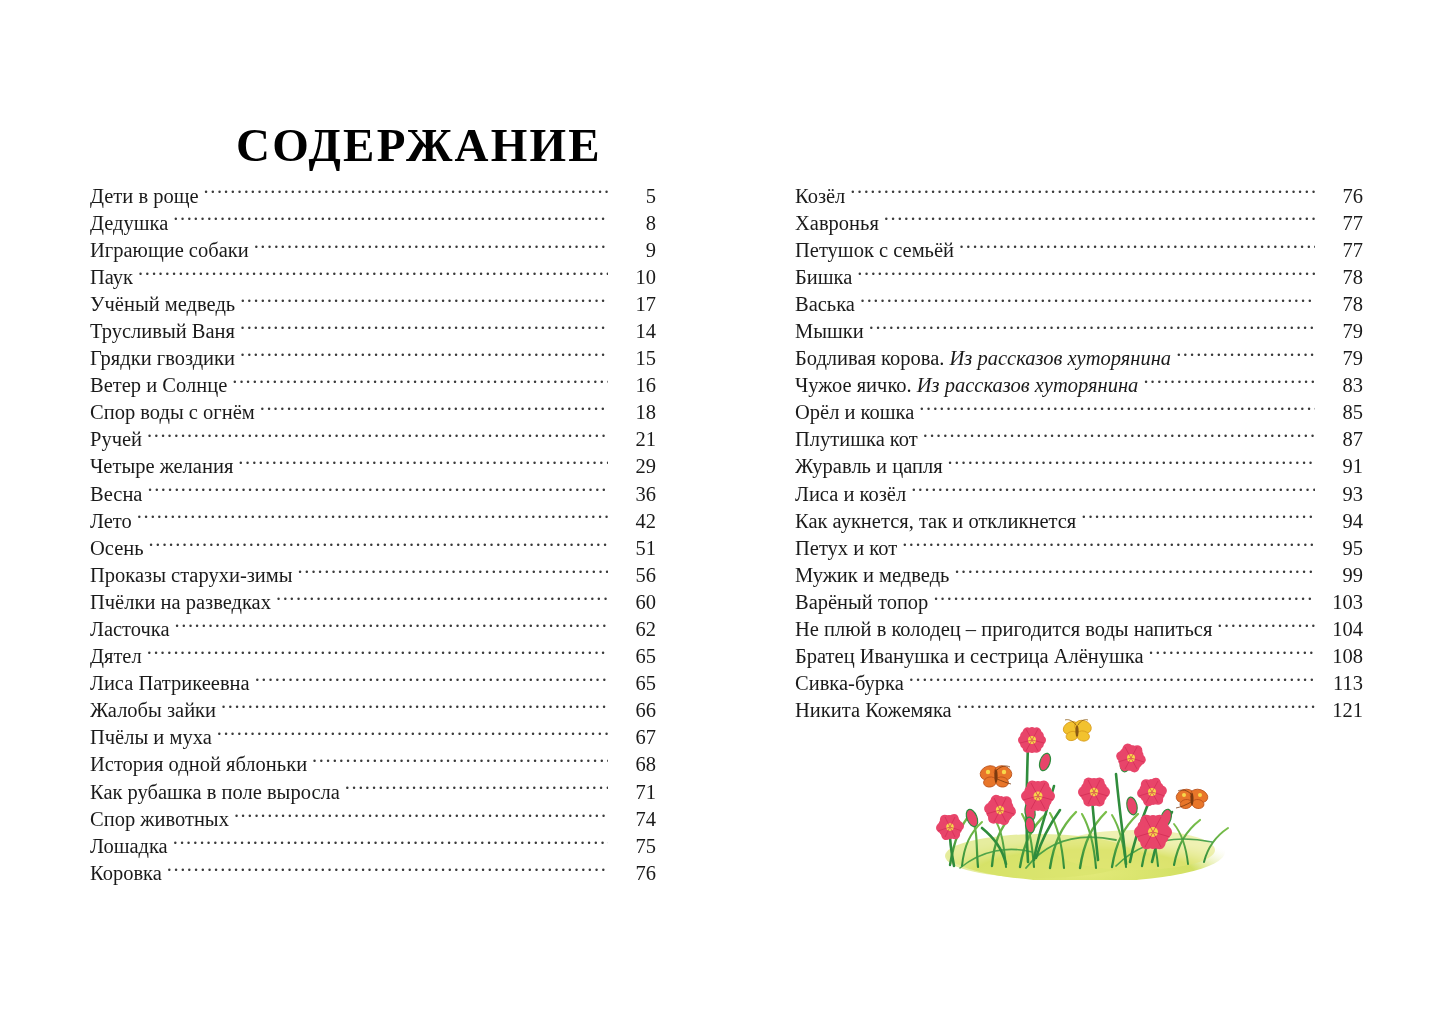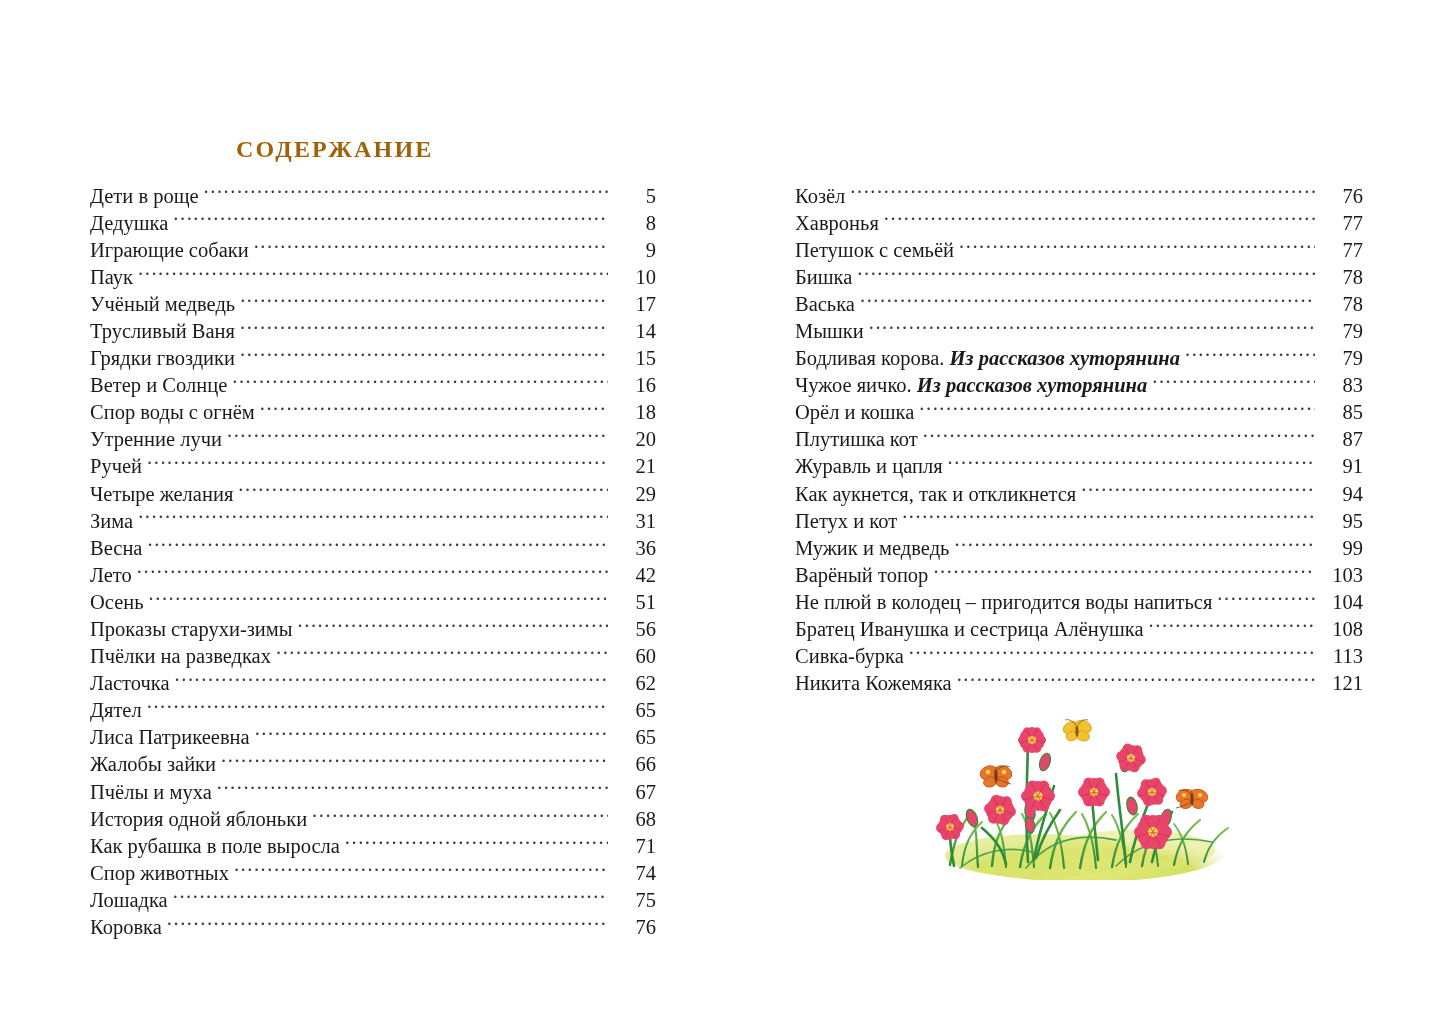--- a/index.html
+++ b/index.html
@@ -20,25 +20,25 @@
   .page {
     position: absolute;
     inset: 0;
     background: #ffffff;
   }
 
   
   .toc-title {
     position: absolute;
     left: 236px;
-    top: 136px;
-    font-size: 24px;
+    top: 118px;
+    font-size: 47px;
     font-weight: bold;
     letter-spacing: 2.2px;
-    color: #a16207;
+    color: #000000;
     font-family: "Liberation Serif", "DejaVu Serif", serif;
     white-space: nowrap;
   }
 
   
   .columns {
     position: absolute;
     left: 0;
     top: 0;
     width: 1445px;
@@ -61,21 +61,20 @@
     font-size: 20.5px;
     white-space: nowrap;
   }
 
   .toc-label {
     flex: 0 0 auto;
     padding-right: 5px;
   }
   .toc-label .sub {
     font-style: italic;
-    font-weight: bold;
   }
 
   .toc-dots {
     flex: 1 1 auto;
     overflow: hidden;
     position: relative;
     height: 1em;
   }
   .toc-dots::before {
     content: ".........................................................................................................................................................................";
@@ -154,38 +153,28 @@
           <span class="toc-label">Ветер и Солнце</span>
           <span class="toc-dots"></span>
           <span class="toc-page">16</span>
         </div>
         <div class="toc-row">
           <span class="toc-label">Спор воды с огнём</span>
           <span class="toc-dots"></span>
           <span class="toc-page">18</span>
         </div>
         <div class="toc-row">
-          <span class="toc-label">Утренние лучи</span>
-          <span class="toc-dots"></span>
-          <span class="toc-page">20</span>
-        </div>
-        <div class="toc-row">
           <span class="toc-label">Ручей</span>
           <span class="toc-dots"></span>
           <span class="toc-page">21</span>
         </div>
         <div class="toc-row">
           <span class="toc-label">Четыре желания</span>
           <span class="toc-dots"></span>
           <span class="toc-page">29</span>
-        </div>
-        <div class="toc-row">
-          <span class="toc-label">Зима</span>
-          <span class="toc-dots"></span>
-          <span class="toc-page">31</span>
         </div>
         <div class="toc-row">
           <span class="toc-label">Весна</span>
           <span class="toc-dots"></span>
           <span class="toc-page">36</span>
         </div>
         <div class="toc-row">
           <span class="toc-label">Лето</span>
           <span class="toc-dots"></span>
           <span class="toc-page">42</span>
@@ -304,20 +293,25 @@
         </div>
         <div class="toc-row">
           <span class="toc-label">Плутишка кот</span>
           <span class="toc-dots"></span>
           <span class="toc-page">87</span>
         </div>
         <div class="toc-row">
           <span class="toc-label">Журавль и цапля</span>
           <span class="toc-dots"></span>
           <span class="toc-page">91</span>
+        </div>
+        <div class="toc-row">
+          <span class="toc-label">Лиса и козёл</span>
+          <span class="toc-dots"></span>
+          <span class="toc-page">93</span>
         </div>
         <div class="toc-row">
           <span class="toc-label">Как аукнется, так и откликнется</span>
           <span class="toc-dots"></span>
           <span class="toc-page">94</span>
         </div>
         <div class="toc-row">
           <span class="toc-label">Петух и кот</span>
           <span class="toc-dots"></span>
           <span class="toc-page">95</span>

